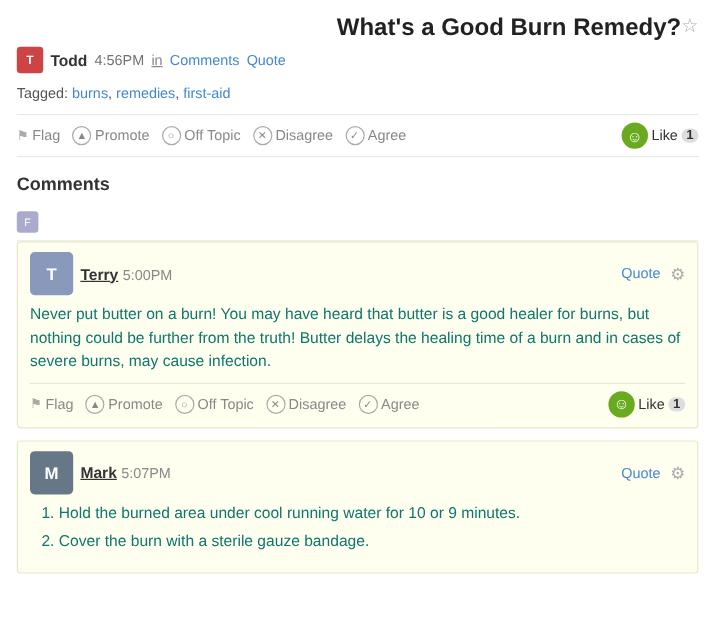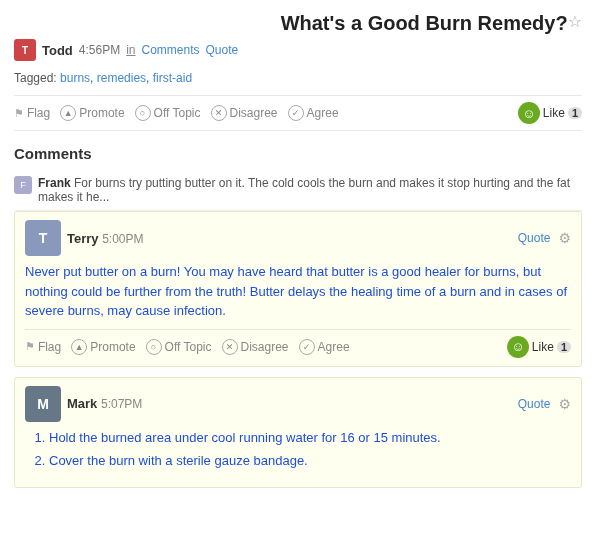--- a/index.html
+++ b/index.html
@@ -204,20 +204,21 @@
       justify-content: center;
       color: white;
       font-size: 14px;
       font-weight: bold;
       flex-shrink: 0;
     }
     .comment-author {
       font-weight: bold;
       font-size: 13px;
       color: #333;
+      text-decoration: underline;
     }
     .comment-time {
       color: #888;
       font-size: 12px;
       margin-top: 32px;
     }
     .comment-actions-right {
       margin-left: auto;
       display: flex;
       align-items: center;
@@ -230,21 +231,21 @@
       cursor: pointer;
     }
     .gear-icon {
       color: #aaa;
       font-size: 14px;
       cursor: pointer;
     }
     .comment-body {
       font-size: 13px;
       line-height: 1.5;
-      color: #1d4ed8;
+      color: #0f766e;
       margin-bottom: 8px;
     }
     .comment-action-bar {
       display: flex;
       align-items: center;
       gap: 10px;
       padding-top: 6px;
       border-top: 1px solid #e8e8d0;
     }
     ol.steps {
@@ -318,24 +319,20 @@
       <span>Like</span>
       <span class="badge-count">1</span>
     </div>
   </div>
 
   <div class="comments-section">
     <div class="comments-title">Comments</div>
 
     <div class="inline-comment">
       <div class="inline-avatar">F</div>
-      <span>
-        <span class="inline-comment-author">Frank</span>
-        <span>For burns try putting butter on it. The cold cools the burn and makes it stop hurting and the fat makes it he...</span>
-      </span>
     </div>
 
     <div class="comment-block">
       <div class="comment-meta">
         <div class="comment-avatar" style="background:#8899bb;">T</div>
         <div>
           <span class="comment-author">Terry</span>
           <span class="comment-time">5:00PM</span>
         </div>
         <div class="comment-actions-right">
@@ -380,21 +377,21 @@
           <span class="comment-author">Mark</span>
           <span class="comment-time">5:07PM</span>
         </div>
         <div class="comment-actions-right">
           <a class="comment-quote" href="#">Quote</a>
           <span class="gear-icon">⚙</span>
         </div>
       </div>
       <div class="comment-body">
         <ol class="steps">
-          <li>Hold the burned area under cool running water for 16 or 15 minutes.</li>
+          <li>Hold the burned area under cool running water for 10 or 9 minutes.</li>
           <li>Cover the burn with a sterile gauze bandage.</li>
 
         </ol>
       </div>
 
     </div>
 
   </div>
 
 </div>

